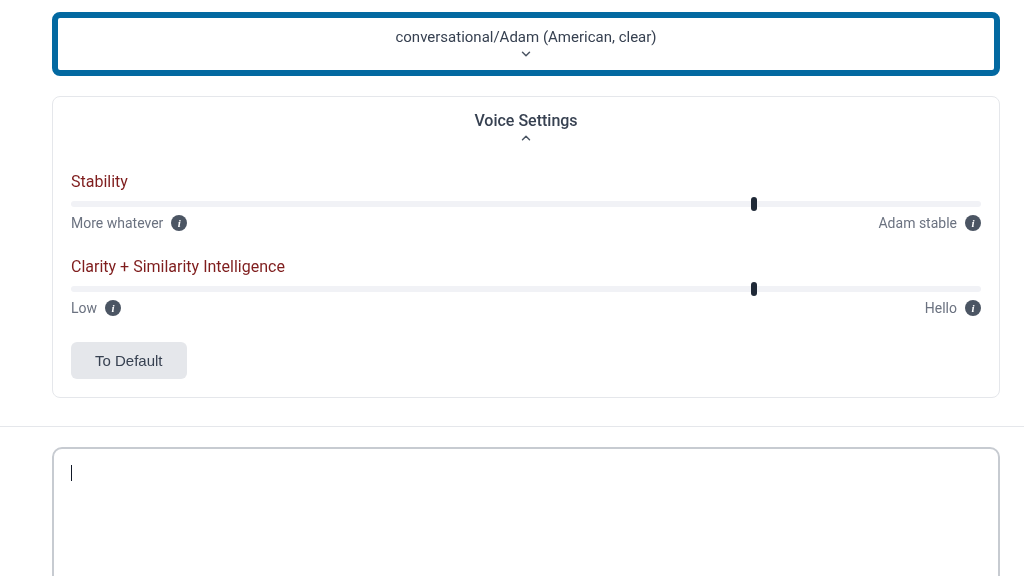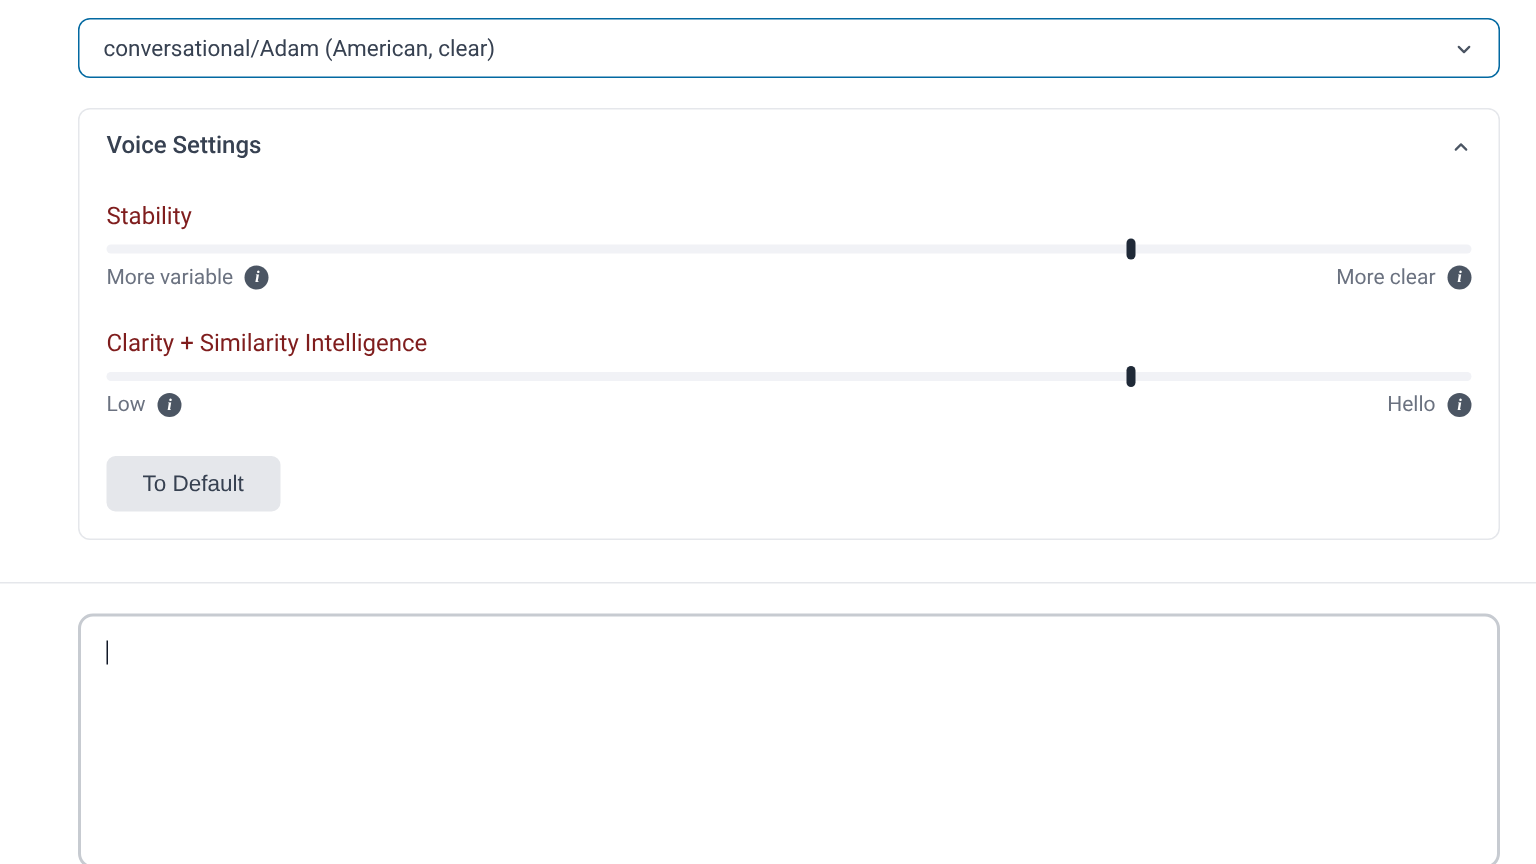--- a/index.html
+++ b/index.html
@@ -8,29 +8,30 @@
       background: #ffffff;
       width: 1024px;
       height: 576px;
       overflow: hidden;
     }
     .container {
       padding: 12px 24px 0 52px;
     }
     .dropdown {
       width: 100%;
-      border: 1px solid #0369a1;
+      border: 6px solid #0369a1;
       border-radius: 8px;
       padding: 10px 16px;
       display: flex;
       justify-content: space-between;
       align-items: center;
       background: #fff;
       cursor: pointer;
       margin-bottom: 20px;
+      flex-direction: column;
     }
     .dropdown-text {
       font-size: 15px;
       color: #374151;
     }
     .chevron {
       width: 14px;
       height: 14px;
       position: relative;
     }
@@ -40,20 +41,21 @@
       border-radius: 8px;
       background: #fff;
       padding-bottom: 18px;
       margin-bottom: 28px;
     }
     .panel-header {
       display: flex;
       justify-content: space-between;
       align-items: center;
       padding: 14px 18px;
+      flex-direction: column;
     }
     .panel-title {
       font-size: 16px;
       color: #374151;
       font-weight: 500;
     }
     .panel-body {
       padding: 14px 18px 0 18px;
     }
     .slider-group {
@@ -177,25 +179,25 @@
 
     <div class="panel-body">
 
       <div class="slider-group">
         <div class="slider-label">Stability</div>
         <div class="slider-track">
           <div class="slider-thumb" style="left:75%"></div>
         </div>
         <div class="slider-labels">
           <span class="slider-end">
-            <span>More variable</span>
-            <span class="info-icon">i</span>
-          </span>
-          <span class="slider-end">
-            <span>More clear</span>
+            <span>More whatever</span>
+            <span class="info-icon">i</span>
+          </span>
+          <span class="slider-end">
+            <span>Adam stable</span>
             <span class="info-icon">i</span>
           </span>
         </div>
       </div>
 
       <div class="slider-group">
         <div class="slider-label">Clarity + Similarity Intelligence</div>
         <div class="slider-track">
           <div class="slider-thumb" style="left:75%"></div>
         </div>

